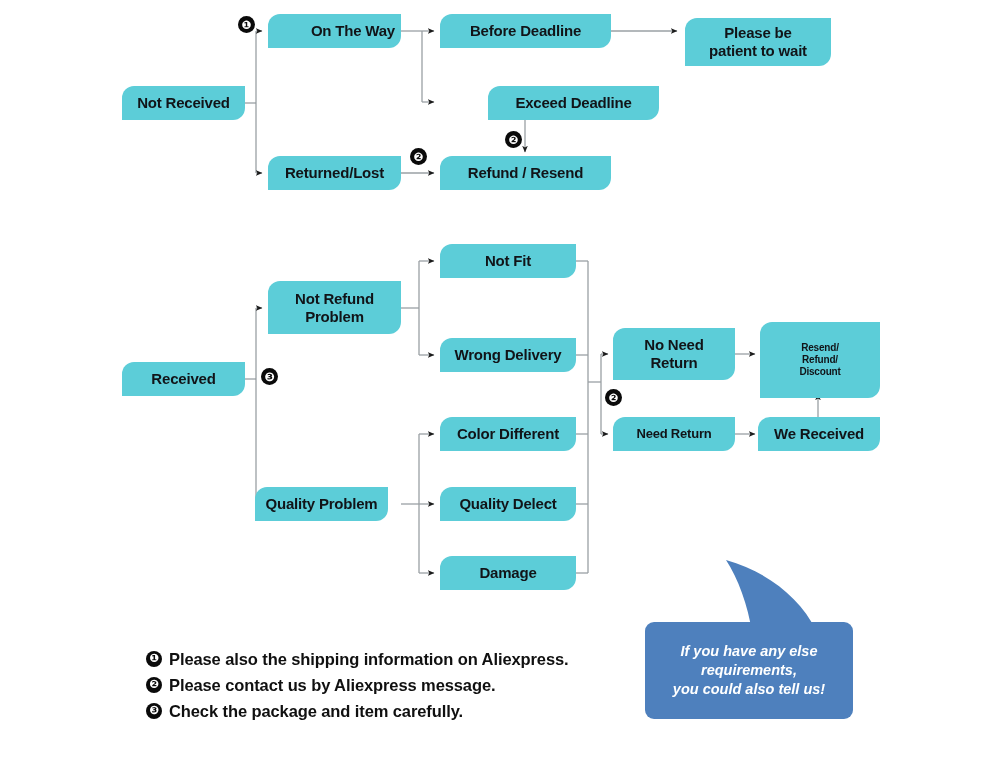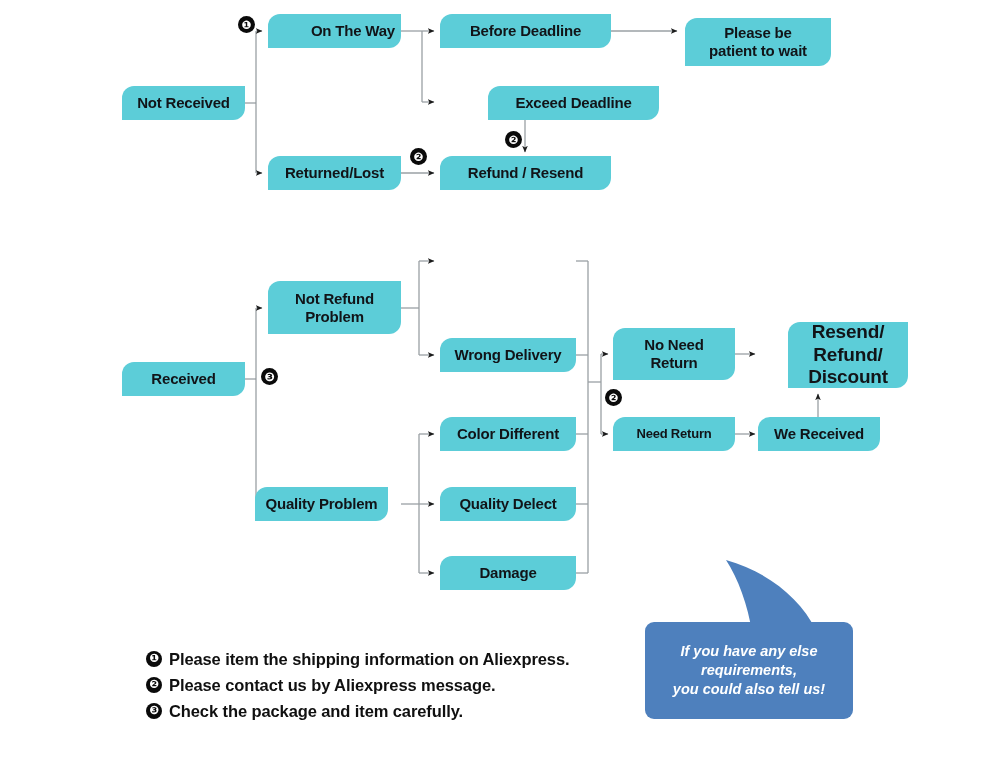--- a/index.html
+++ b/index.html
@@ -200,20 +200,23 @@
 
   <div class="node" style="left:268px;top:281px;width:133px;height:53px;font-size:15px;white-space:pre-line;">
     <span>Not Refund
 Problem</span>
   </div>
 
   <div class="node" style="left:255px;top:487px;width:133px;height:34px;font-size:15px;">
     <span>Quality Problem</span>
   </div>
 
+  <div class="node" style="left:440px;top:244px;width:136px;height:34px;font-size:15px;">
+    <span>Not Fit</span>
+  </div>
 
   <div class="node" style="left:440px;top:338px;width:136px;height:34px;font-size:15px;">
     <span>Wrong Delivery</span>
   </div>
 
   <div class="node" style="left:440px;top:417px;width:136px;height:34px;font-size:15px;">
     <span>Color Different</span>
   </div>
 
   <div class="node" style="left:440px;top:487px;width:136px;height:34px;font-size:15px;">
@@ -232,30 +235,30 @@
   </div>
 
   <div class="node" style="left:613px;top:417px;width:122px;height:34px;font-size:13px;">
     <span>Need Return</span>
   </div>
 
   <div class="node" style="left:758px;top:417px;width:122px;height:34px;font-size:15px;">
     <span>We Received</span>
   </div>
 
-  <div class="node" style="left:788px;top:322px;width:120px;height:66px;font-size:19px;white-space:pre-line;">
+  <div class="node" style="left:760px;top:322px;width:120px;height:76px;font-size:10px;white-space:pre-line;">
     <span>Resend/
 Refund/
 Discount</span>
   </div>
 
   <div id="legend">
     <div class="legend-row">
       <span class="badge note">❶</span>
-      <span class="legend-text">Please item the shipping information on Aliexpress.</span>
+      <span class="legend-text">Please also the shipping information on Aliexpress.</span>
     </div>
     <div class="legend-row">
       <span class="badge note">❷</span>
       <span class="legend-text">Please contact us by Aliexpress message.</span>
     </div>
     <div class="legend-row">
       <span class="badge note">❸</span>
       <span class="legend-text">Check the package and item carefully.</span>
     </div>
   </div>

